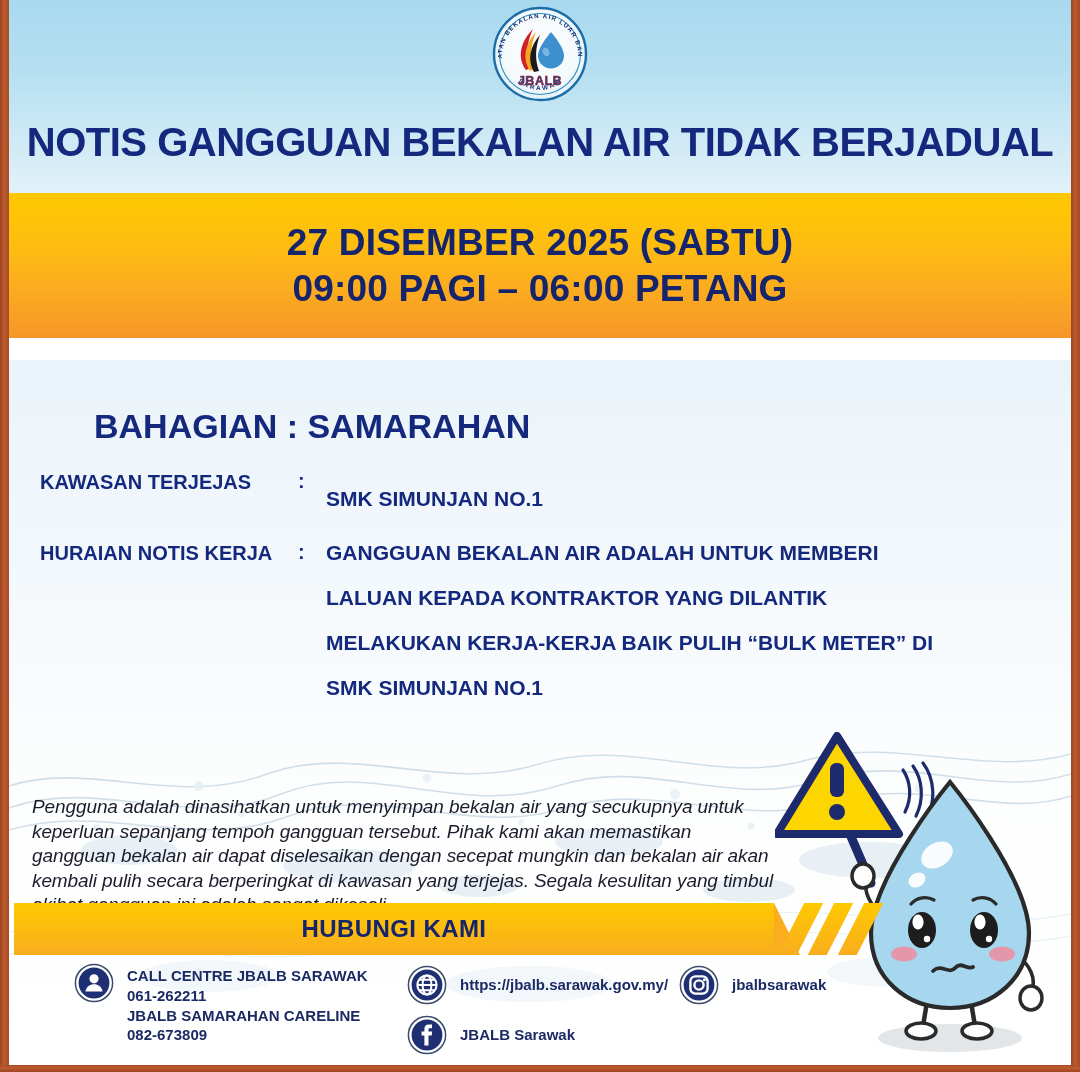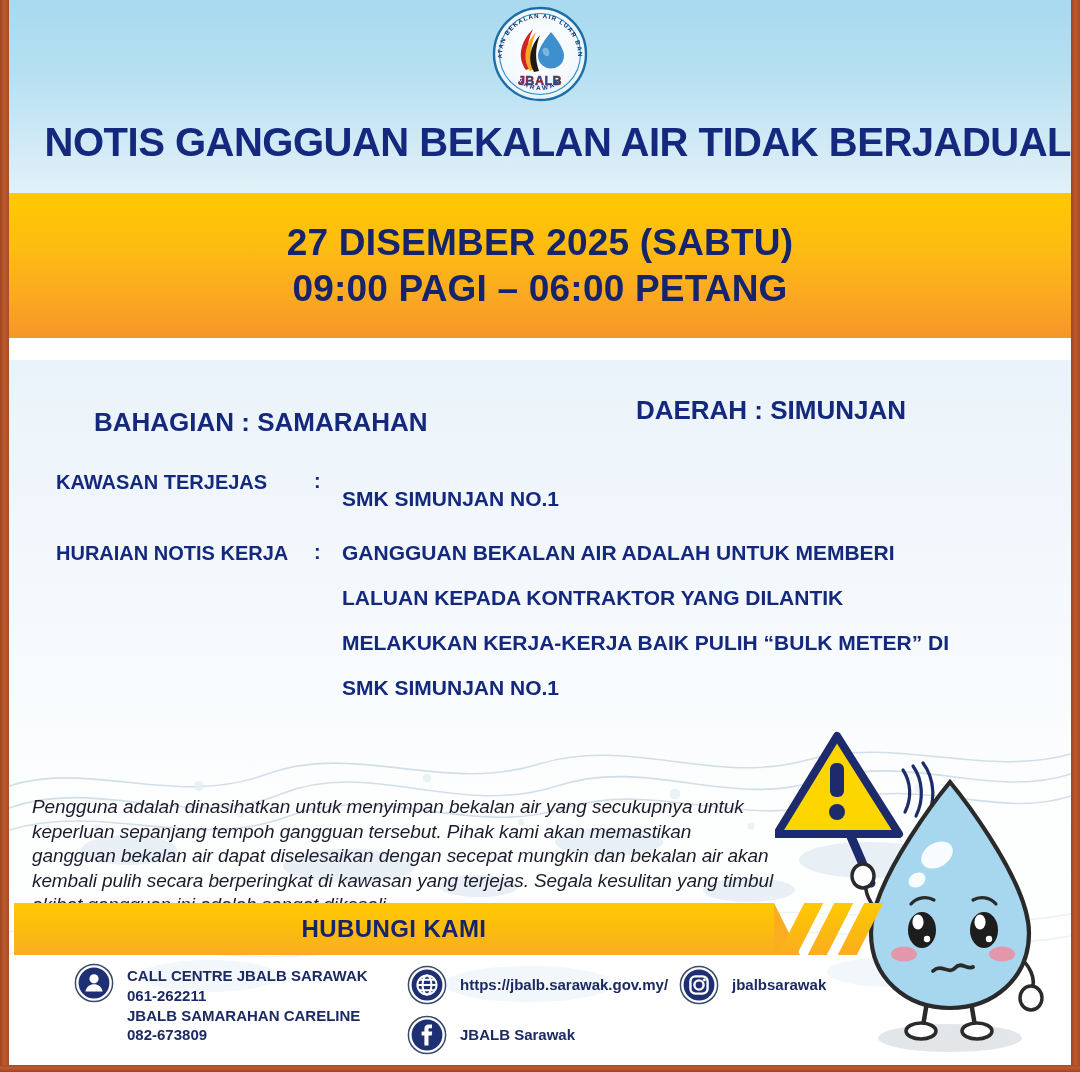--- a/index.html
+++ b/index.html
@@ -53,21 +53,21 @@
     top: 4px;
     transform: translateX(-50%);
     width: 100px;
     height: 100px;
   }
 
   .poster-title {
     position: absolute;
     left: 0; right: 0;
     top: 120px;
-    text-align: right;
+    text-align: center;
     font-size: 40px;
     font-weight: bold;
     letter-spacing: -0.5px;
     color: #14287d;
     white-space: nowrap;
     font-family: "Liberation Sans", sans-serif;
   }
 
   
   .date-banner {
@@ -117,37 +117,37 @@
   }
 
   .region-row {
     position: absolute;
     top: 35px;
     left: 0; width: 1062px;
     display: flex;
     padding: 0 60px 0 85px;
   }
   .region-item {
-    font-size: 26px;
+    font-size: 34px;
     font-weight: bold;
     color: #14287d;
     white-space: nowrap;
   }
   .region-bahagian { margin-top: 12px; }
   .region-daerah { margin-left: auto; margin-right: 105px; }
 
   .detail-block {
     position: absolute;
     top: 110px;
     left: 0; width: 1062px;
   }
 
   .detail-row {
     display: flex;
-    padding-left: 47px;
+    padding-left: 31px;
     margin-bottom: 30px;
   }
   .detail-label {
     width: 258px;
     flex: 0 0 258px;
     font-size: 20px;
     font-weight: bold;
     color: #14287d;
     line-height: 1.2;
     white-space: nowrap;
@@ -362,21 +362,20 @@
       </g>
       <g fill="#d7e6f0" opacity="0.55">
         <ellipse cx="200" cy="96" rx="70" ry="16"></ellipse>
         <ellipse cx="520" cy="104" rx="84" ry="18"></ellipse>
         <ellipse cx="880" cy="92" rx="62" ry="15"></ellipse>
       </g>
     </svg>
 
     <div class="region-row">
       <div class="region-item region-bahagian">BAHAGIAN : SAMARAHAN</div>
-      <div class="region-item region-daerah">DAERAH : SIMUNJAN</div>
     </div>
 
     <div class="detail-block">
 
       <div class="detail-row">
         <div class="detail-label">KAWASAN TERJEJAS</div>
         <div class="detail-colon">:</div>
         <div class="detail-value">
           <div>SMK SIMUNJAN NO.1</div>
         </div>

